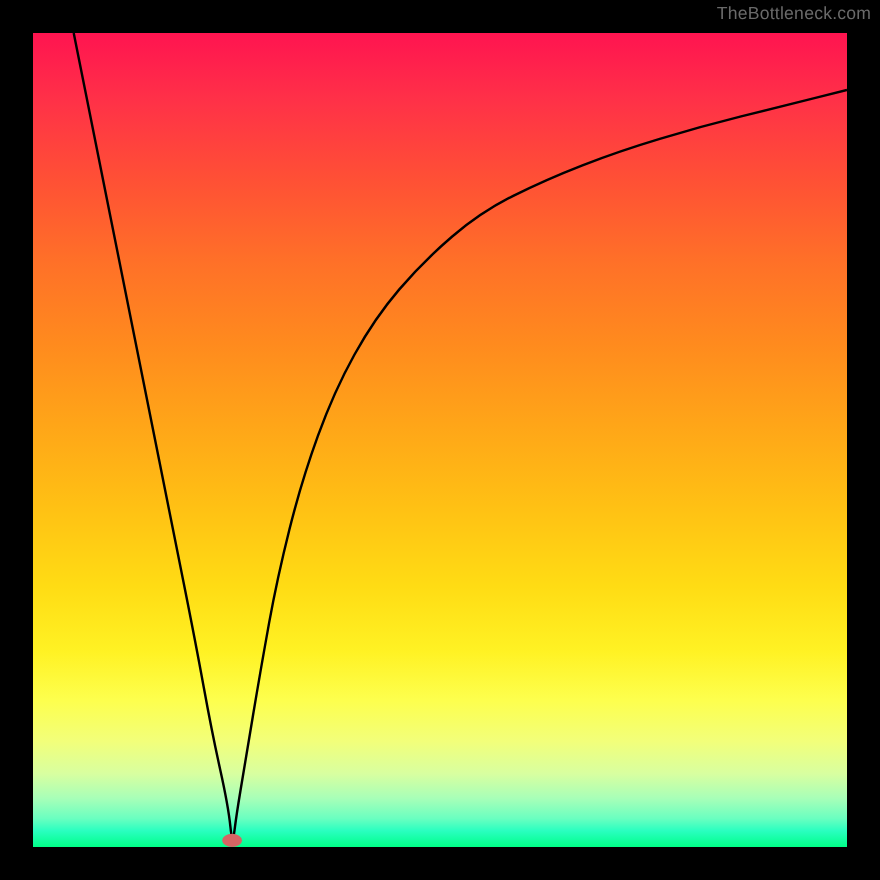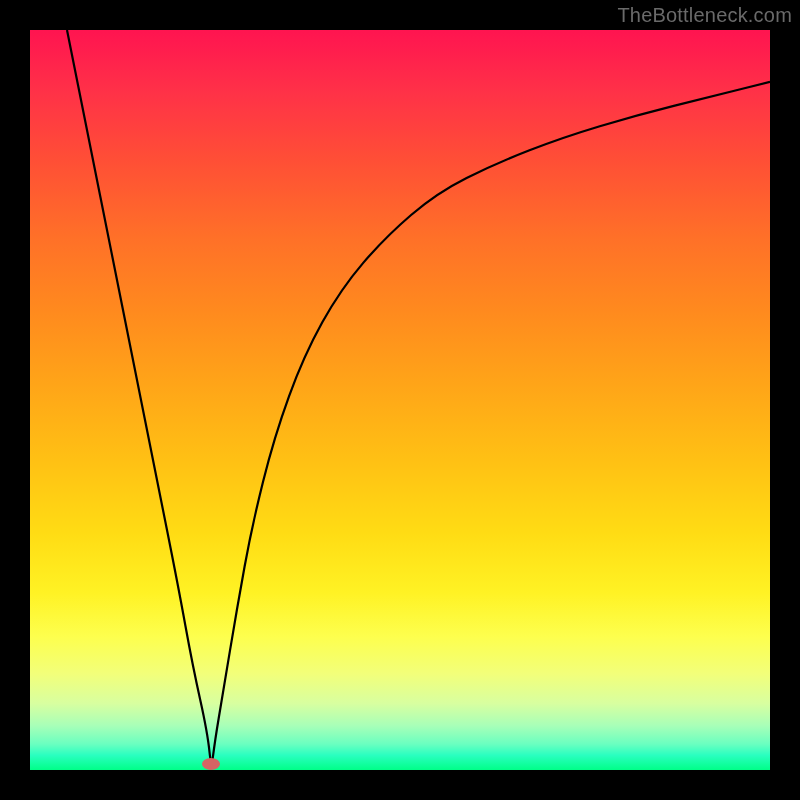--- a/index.html
+++ b/index.html
@@ -33,21 +33,21 @@
       #a8ffb8 94%,
       #6affc0 96.5%,
       #2affc0 98%,
       #00ff88 100%);
   }
   .attribution {
     position: absolute;
     top: 4px;
     right: 8px;
     color: #6a6a6a;
-    font-size: 20px;
+    font-size: 16px;
     font-weight: 500;
     letter-spacing: 0.2px;
   }
   svg.curve {
     position: absolute;
     left: 0;
     top: 0;
     width: 740px;
     height: 740px;
   }

